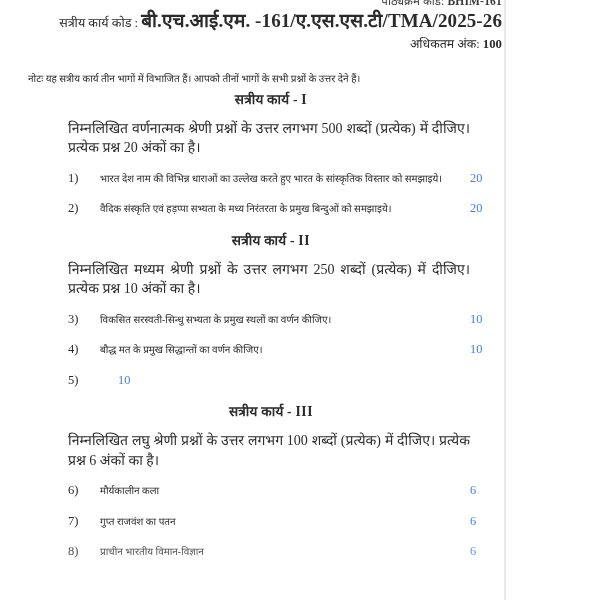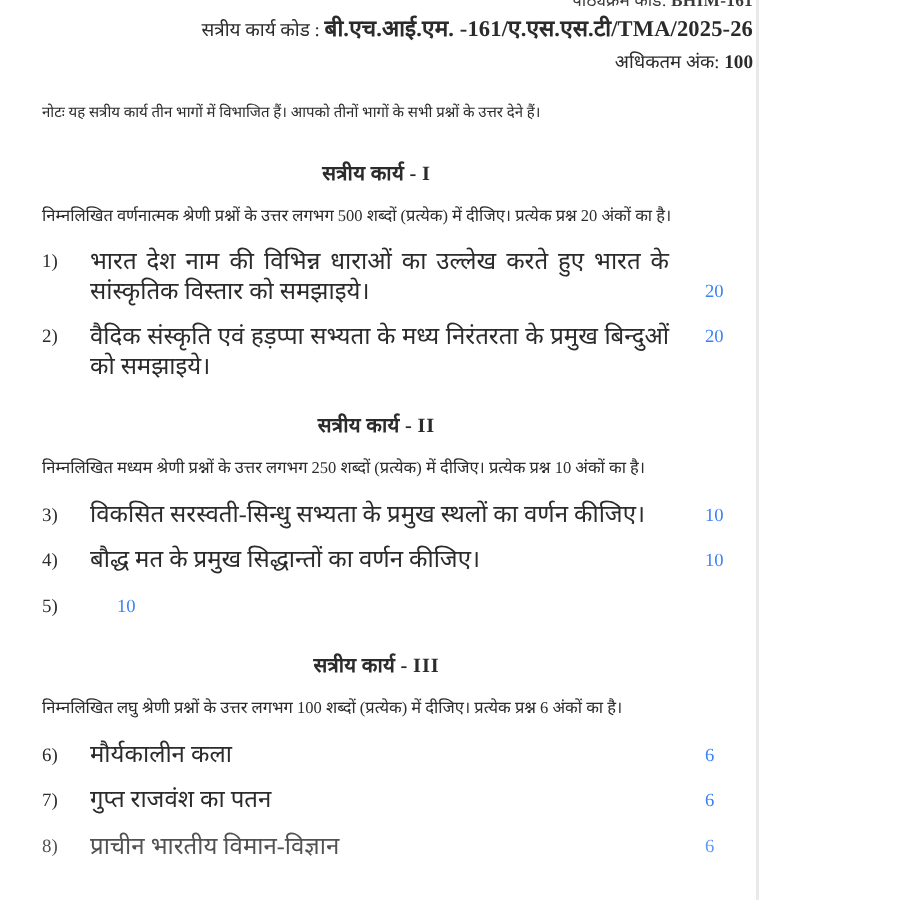--- a/index.html
+++ b/index.html
@@ -64,21 +64,21 @@
   }
   .asgmt-code-line {
     font-size: 12.6px;
     line-height: 19px;
     margin-top: 4px;
     white-space: nowrap;
     color: #2b2b2b;
   }
   .asgmt-code-line .bold {
     font-weight: bold;
-    font-size: 15px;
+    font-size: 19px;
     letter-spacing: .1px;
   }
   .max-marks-line {
     font-size: 12.4px;
     line-height: 18px;
     margin-top: 2px;
     white-space: nowrap;
   }
   .max-marks-line .bold {
     font-weight: bold;
@@ -89,38 +89,38 @@
   .note {
     margin: 16px 46px 0 28px;
     font-size: 10px;
     line-height: 19.5px;
     text-align: justify;
     text-justify: inter-word;
   }
 
   
   .section {
-    margin-top: 19px;
+    padding-left: 40px;
   }
   .section-heading {
     text-align: center;
     font-size: 13.6px;
     font-weight: bold;
     letter-spacing: .2px;
     padding-right: 14px;
     margin-bottom: 11px;
   }
   .section-heading .roman {
     font-family: "Liberation Serif", "DejaVu Serif", serif;
     font-weight: bold;
     letter-spacing: .6px;
   }
   .section-instruction {
     margin: 0 46px 0 28px;
-    font-size: 11px;
+    font-size: 14px;
     line-height: 19.5px;
     text-align: justify;
     text-justify: inter-word;
   }
 
   
   .questions {
     margin-top: 11px;
   }
   .q-row {
@@ -132,21 +132,21 @@
     width: 32px;
     flex: 0 0 32px;
     text-align: left;
     padding-left: 28px;
     box-sizing: content-box;
     font-size: 12.6px;
     line-height: 19.5px;
   }
   .q-text {
     flex: 1 1 auto;
-    font-size: 16px;
+    font-size: 10px;
     line-height: 19.5px;
     text-align: justify;
     text-justify: inter-word;
     padding-right: 6px;
   }
   .q-marks {
     flex: 0 0 64px;
     width: 64px;
     text-align: left;
     padding-left: 18px;

